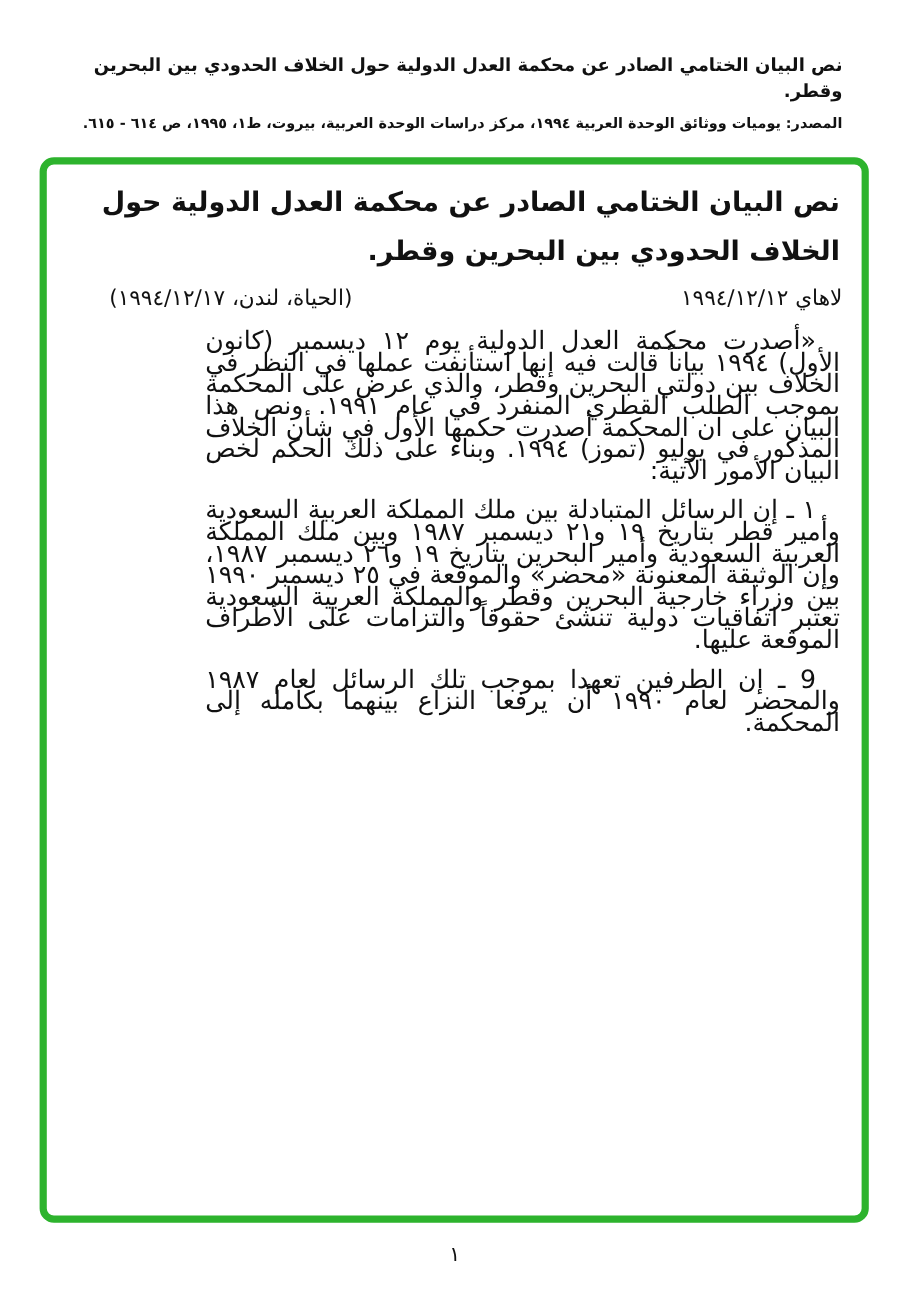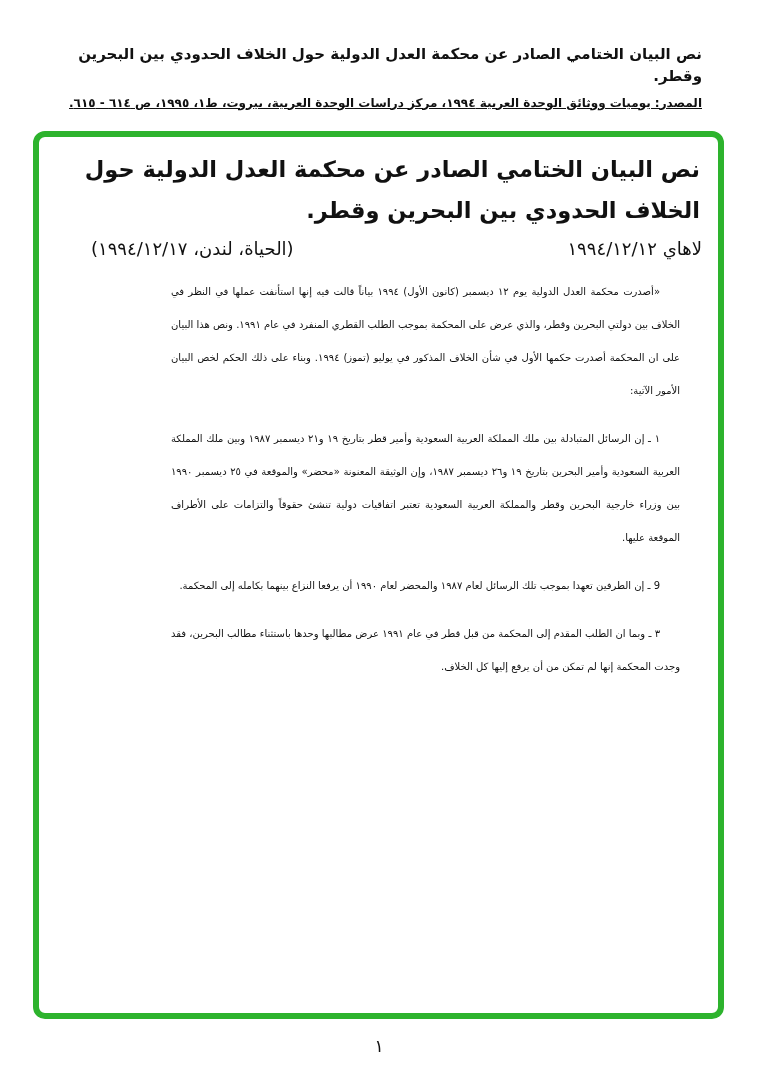--- a/index.html
+++ b/index.html
@@ -23,21 +23,20 @@
     font-size: 15px;
     font-weight: bold;
     line-height: 1.45;
     margin: 0;
   }
   .page-header .source-line {
     font-size: 12px;
     font-weight: bold;
     line-height: 1.4;
     margin-top: 7px;
-    text-decoration: underline;
   }
 
   
   .doc-box {
     box-sizing: border-box;
     margin: 20px 34px 0 33px;
     height: 888px;
     border: 6px solid #2db32d;
     border-radius: 12px;
     background: #ffffff;
@@ -55,23 +54,23 @@
   .dateline {
     display: flex;
     justify-content: space-between;
     align-items: baseline;
     direction: rtl;
     font-size: 18px;
     margin-top: 8px;
     padding-left: 36px;
   }
   .doc-body {
-    margin: 16px 22px 0 116px;
-    font-size: 10px;
-    line-height: 33px;
+    margin: 16px 2px 0 116px;
+    font-size: 21px;
+    line-height: 18px;
     text-align: justify;
     text-justify: inter-word;
   }
   .doc-body p {
     margin: 0 0 15px 0;
     text-indent: 20px;
   }
 
   
   .page-number {
@@ -97,17 +96,16 @@
 
   <div class="dateline">
     <span>لاهاي ١٩٩٤/١٢/١٢</span>
     <span>(الحياة، لندن، ١٩٩٤/١٢/١٧)</span>
   </div>
 
   <div class="doc-body">
     <p>«أصدرت محكمة العدل الدولية يوم ١٢ ديسمبر (كانون الأول) ١٩٩٤ بياناً قالت فيه إنها استأنفت عملها في النظر في الخلاف بين دولتي البحرين وقطر، والذي عرض على المحكمة بموجب الطلب القطري المنفرد في عام ١٩٩١. ونص هذا البيان على ان المحكمة أصدرت حكمها الأول في شأن الخلاف المذكور في يوليو (تموز) ١٩٩٤. وبناء على ذلك الحكم لخص البيان الأمور الآتية:</p>
     <p>١ ـ إن الرسائل المتبادلة بين ملك المملكة العربية السعودية وأمير قطر بتاريخ ١٩ و٢١ ديسمبر ١٩٨٧ وبين ملك المملكة العربية السعودية وأمير البحرين بتاريخ ١٩ و٢٦ ديسمبر ١٩٨٧، وإن الوثيقة المعنونة «محضر» والموقعة في ٢٥ ديسمبر ١٩٩٠ بين وزراء خارجية البحرين وقطر والمملكة العربية السعودية تعتبر اتفاقيات دولية تنشئ حقوقاً والتزامات على الأطراف الموقعة عليها.</p>
     <p>9 ـ إن الطرفين تعهدا بموجب تلك الرسائل لعام ١٩٨٧ والمحضر لعام ١٩٩٠ أن يرفعا النزاع بينهما بكامله إلى المحكمة.</p>
-    <p>٣ ـ وبما ان الطلب المقدم إلى المحكمة من قبل قطر في عام ١٩٩١ عرض مطالبها وحدها باستثناء مطالب البحرين، فقد وجدت المحكمة إنها لم تمكن من أن يرفع إليها كل الخلاف.</p>
   </div>
 </section>
 
 <div class="page-number">١</div>
 
 </body></html>

